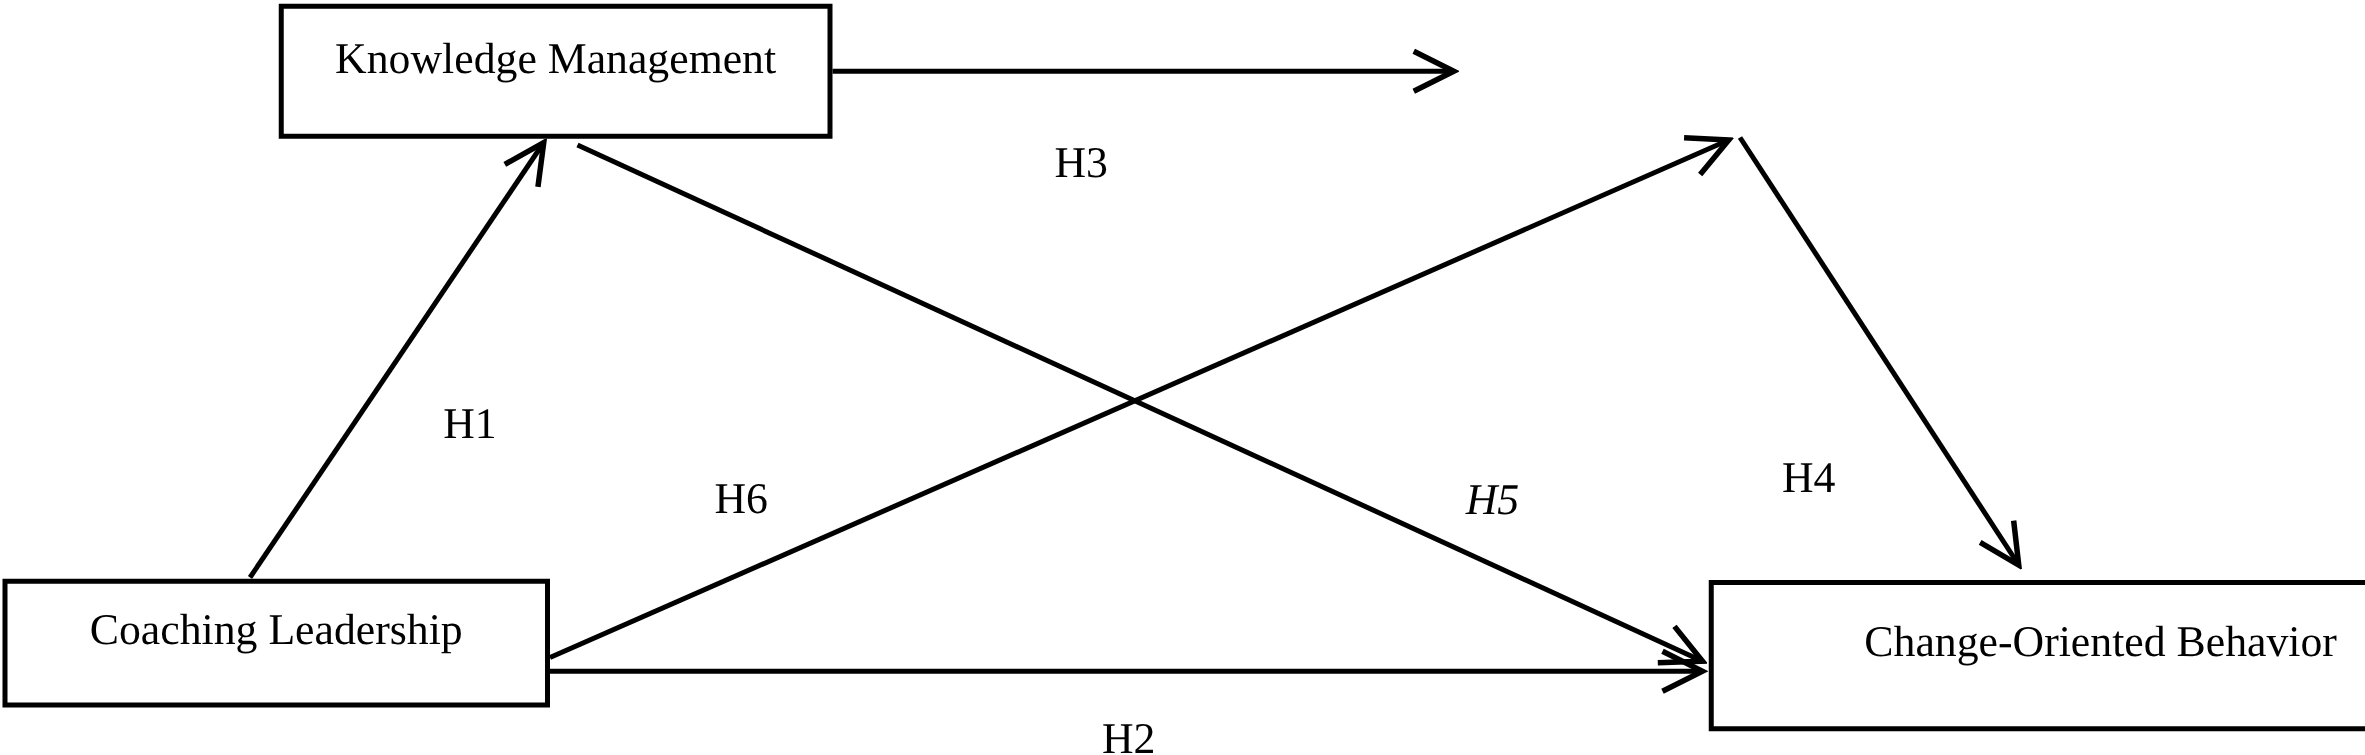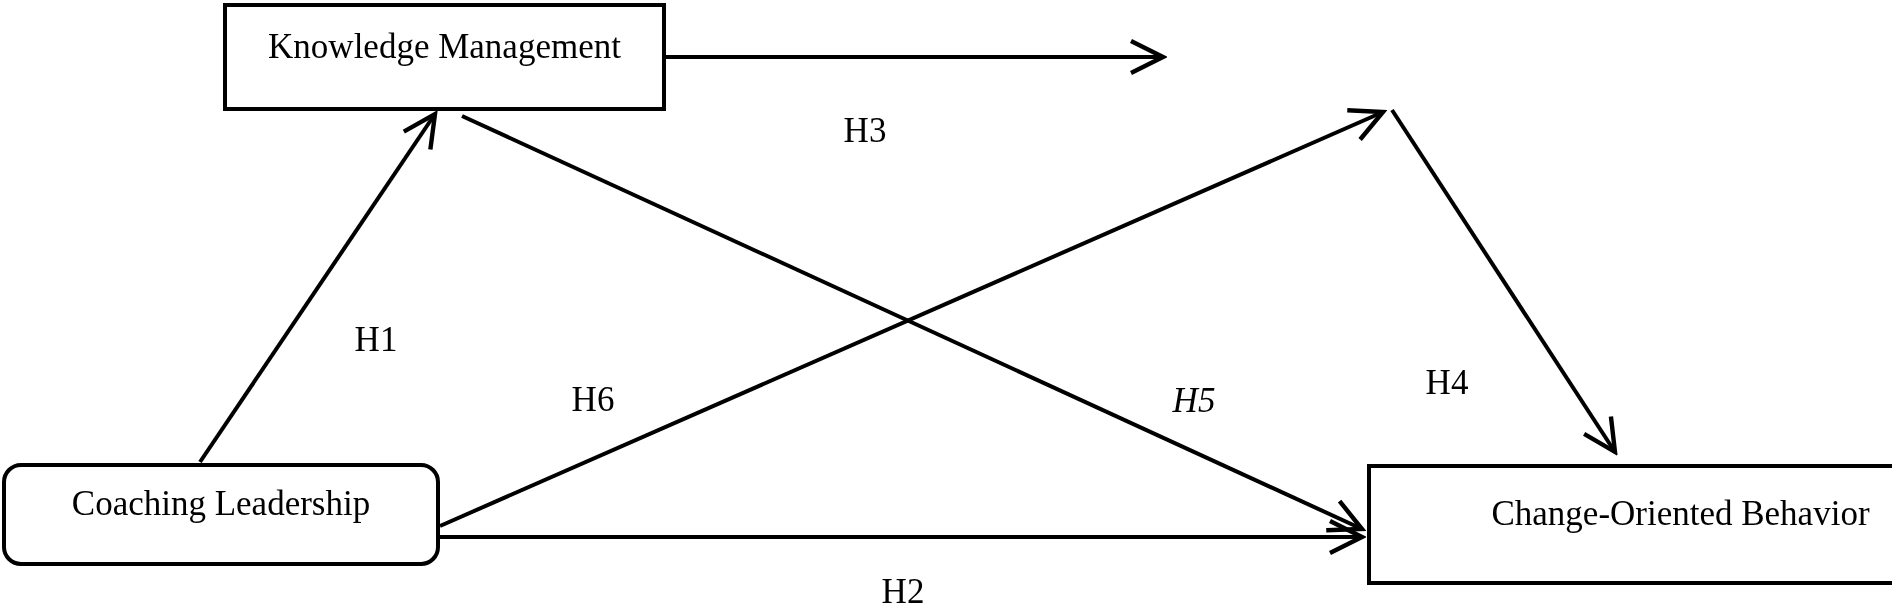--- a/index.html
+++ b/index.html
@@ -32,21 +32,21 @@
     align-items: center;
     justify-content: center;
     font-size: 35px;
     line-height: 1;
     white-space: nowrap;
     
     padding-bottom: 22px;
   }
   .node-km  { left: 223px;  top: 3px;   width: 443px; height: 108px; }
   .node-pe  { left: 1168px; top: 3px;   width: 442px; height: 106px; }
-  .node-cl  { left: 2px;    top: 463px; width: 438px; height: 103px; border-radius: 19px; }
+  .node-cl  { left: 2px;    top: 463px; width: 438px; height: 103px; }
   .node-cob { left: 1367px; top: 464px; width: 627px; height: 121px; text-align: center; }
   .edge-label {
     position: absolute;
     font-size: 35px;
     line-height: 1;
     transform: translate(-50%, -50%);
     white-space: nowrap;
   }
   .label-h1 { left: 376px;  top: 339px; }
   .label-h2 { left: 903px;  top: 591px; }

